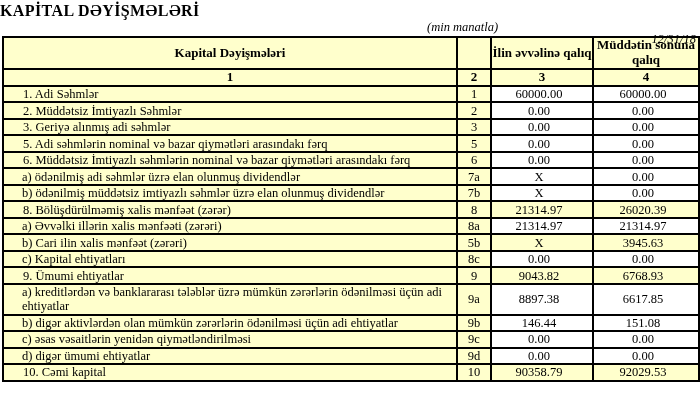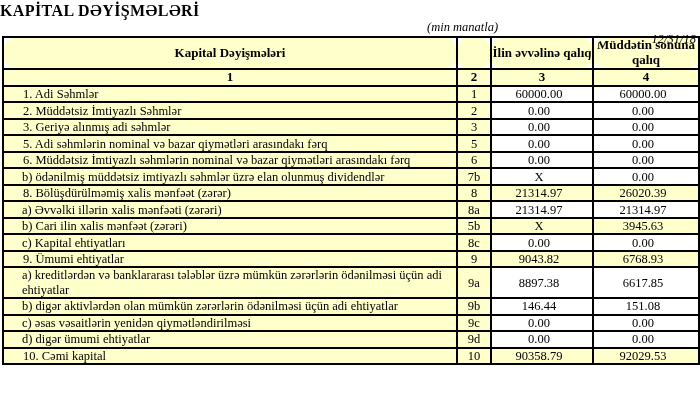--- a/index.html
+++ b/index.html
@@ -24,21 +24,21 @@
   .report-date{position:absolute;right:4px;top:12px;}
   table{
     border-collapse:collapse;table-layout:fixed;
     width:696px;margin:0 0 0 2px;
   }
   th,td{
     border:2px solid var(--border);
     padding:0;font-size:12.5px;line-height:1.15;
     background:var(--yellow);overflow:hidden;
   }
-  th{font-weight:bold;text-align:center;border-radius:14px;}
+  th{font-weight:bold;text-align:center;}
   tr.hdr{height:32px;}
   tr.hdr th{font-size:13px;}
   tr.idx{height:16px;}
   tr.idx td{font-weight:bold;text-align:center;font-size:13px;}
   tr.data{height:16.5px;}
   tr.data.tall{height:30px;}
   td.label{text-align:left;padding-left:19px;}
   td.label.indent{padding-left:18px;}
   td.num{text-align:center;}
   td.val{text-align:center;padding-right:6px;background:var(--white);}
@@ -100,20 +100,26 @@
         <td class="val">0.00</td>
         <td class="val">0.00</td>
       </tr>
       <tr class="data">
         <td class="label">6. Müddətsiz İmtiyazlı səhmlərin nominal və bazar qiymətləri arasındakı fərq</td>
         <td class="num">6</td>
         <td class="val">0.00</td>
         <td class="val">0.00</td>
       </tr>
       <tr class="data">
+        <td class="label indent">a) ödənilmiş adi səhmlər üzrə elan olunmuş dividendlər</td>
+        <td class="num">7a</td>
+        <td class="val">X</td>
+        <td class="val">0.00</td>
+      </tr>
+      <tr class="data">
         <td class="label indent">b) ödənilmiş müddətsiz imtiyazlı səhmlər üzrə elan olunmuş dividendlər</td>
         <td class="num">7b</td>
         <td class="val">X</td>
         <td class="val">0.00</td>
       </tr>
       <tr class="data">
         <td class="label">8. Bölüşdürülməmiş xalis mənfəət (zərər)</td>
         <td class="num">8</td>
         <td class="val shaded">21314.97</td>
         <td class="val shaded">26020.39</td>

